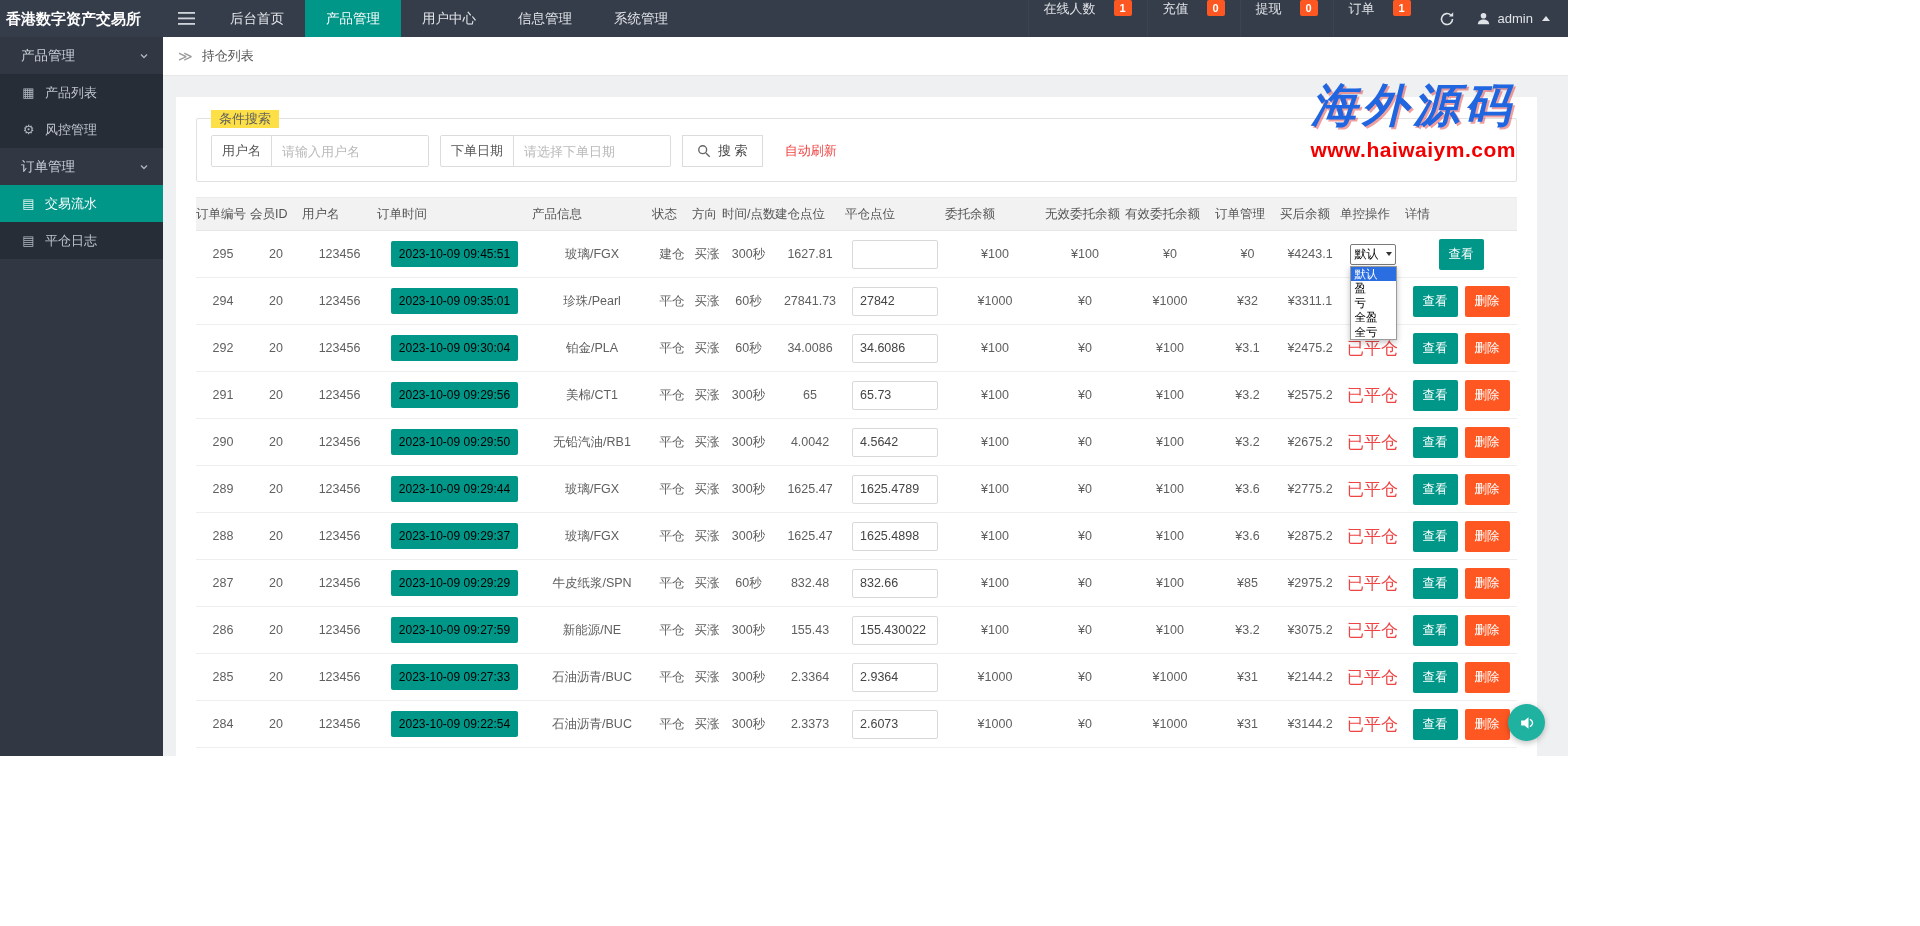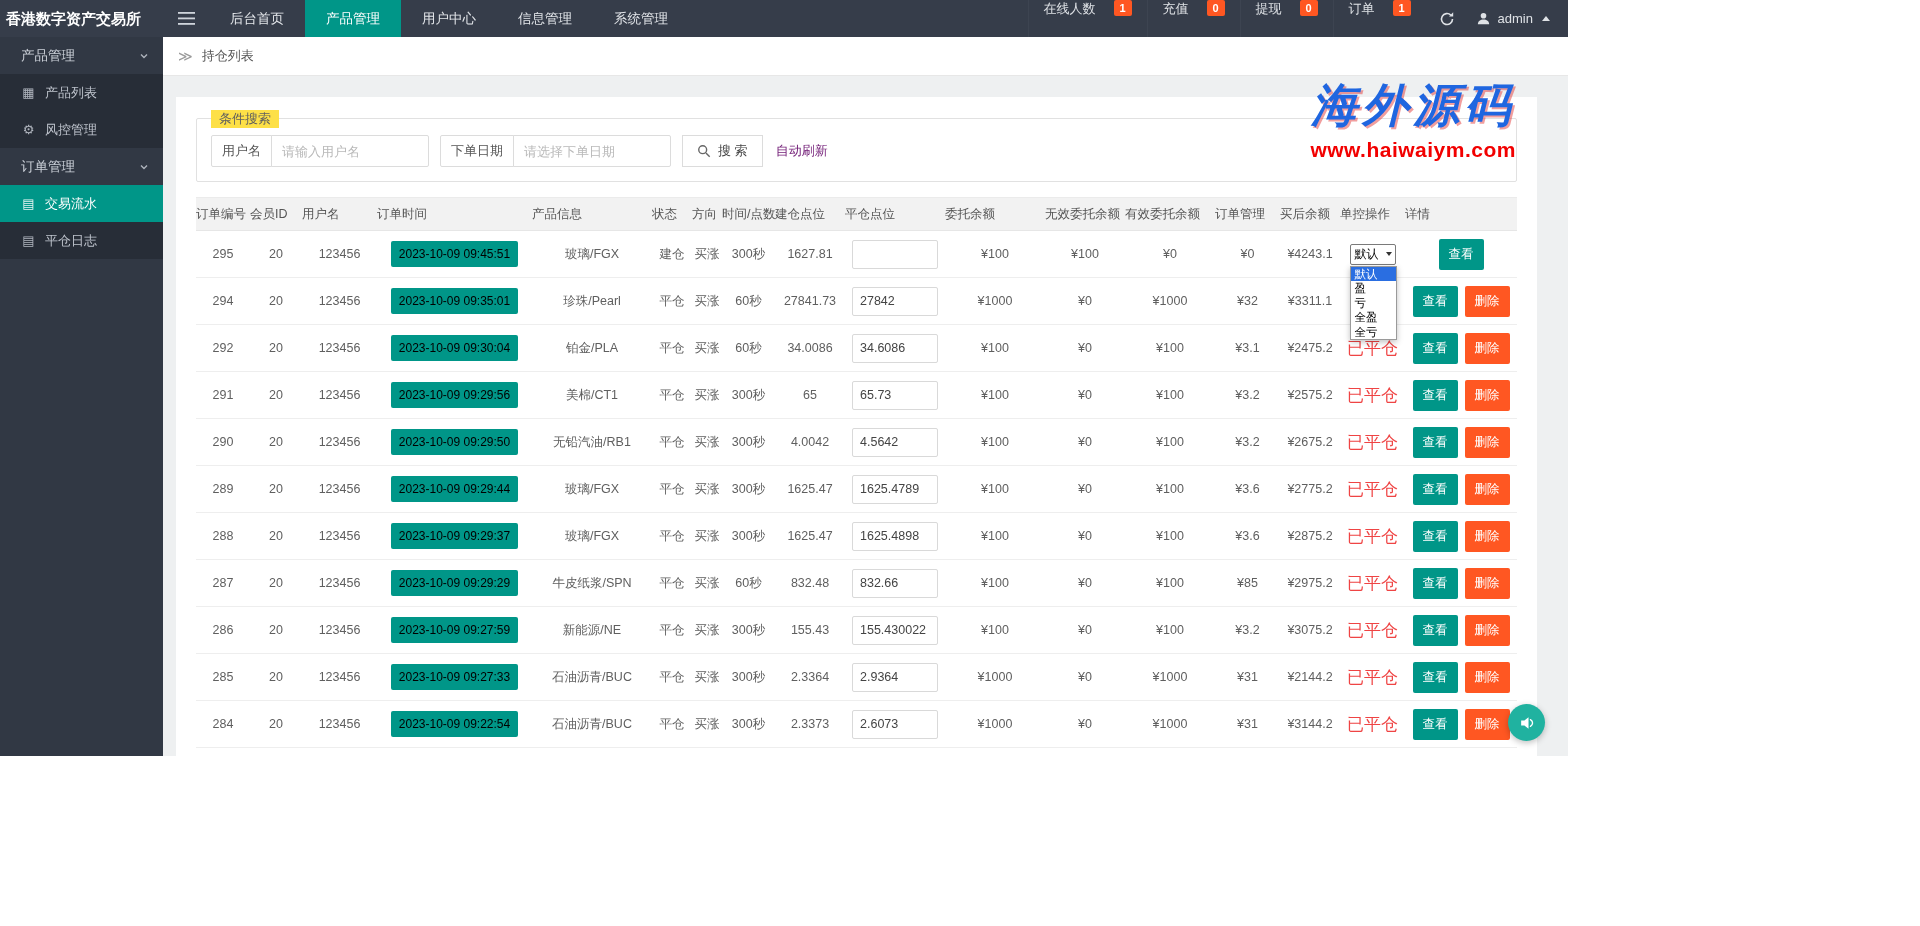--- a/index.html
+++ b/index.html
@@ -38,21 +38,21 @@
   .panel { position:absolute; left:13px; top:60px; width:1361px; height:1100px; background:#ffffff; }
 
   .filter-fieldset { margin:21px 20px 0; border:1px solid #e1e1e1; border-radius:2px; padding:16px 14px 14px; position:relative; }
   .filter-legend { position:absolute; top:-9px; left:14px; background:#fde047; padding:0 8px; font-size:13px; color:#5f5f5f; }
   .filter-row { display:flex; align-items:center; }
   .group { display:flex; margin-right:11px; }
   .g-label { border:1px solid #dcdcdc; background:#fff; height:32px; line-height:30px; padding:0 10px; font-size:13px; color:#555; border-radius:2px 0 0 2px; white-space:nowrap; }
   .g-input { border:1px solid #dcdcdc; margin-left:-1px; height:32px; width:158px; padding:0 10px; font-size:13px; color:#333; border-radius:0 2px 2px 0; outline:none; }
   .g-input::placeholder { color:#b9b9b9; }
   .search-btn { display:flex; align-items:center; gap:7px; height:32px; padding:0 14px; background:#fff; border:1px solid #dcdcdc; border-radius:0; font-size:13px; color:#444; cursor:pointer; margin-right:13px; }
-  .auto-refresh { color:#701a75; font-size:13px; cursor:pointer; text-decoration:none; }
+  .auto-refresh { color:#ef4444; font-size:13px; cursor:pointer; text-decoration:none;margin-left:9px; }
 
   
   .data-table { width:1321px; margin:15px 20px 0; border-collapse:collapse; table-layout:fixed; }
   .data-table th { background:#f2f2f2; height:33px; font-size:12.5px; color:#555; font-weight:normal; border-top:1px solid #ebebeb; border-bottom:1px solid #e6e6e6; text-align:left; white-space:nowrap; overflow:hidden; }
   .data-table td { height:47px; text-align:center; font-size:12.5px; color:#5f5f5f; border-bottom:1px solid #eeeeee; padding:0 2px; white-space:nowrap; overflow:visible; }
   .time-chip { display:inline-block; background:#009688; color:#000000; border-radius:2px; padding:6px 8px; font-size:12px; }
   .red { color:#ff0000; }
   .green { color:#00b41f; }
   .close-input { width:86px; height:29px; border:1px solid #d9d9d9; border-radius:2px; padding:0 7px; font-size:12.5px; color:#444; outline:none; }
   .closed-label { color:#ef4444; font-size:17px; }

